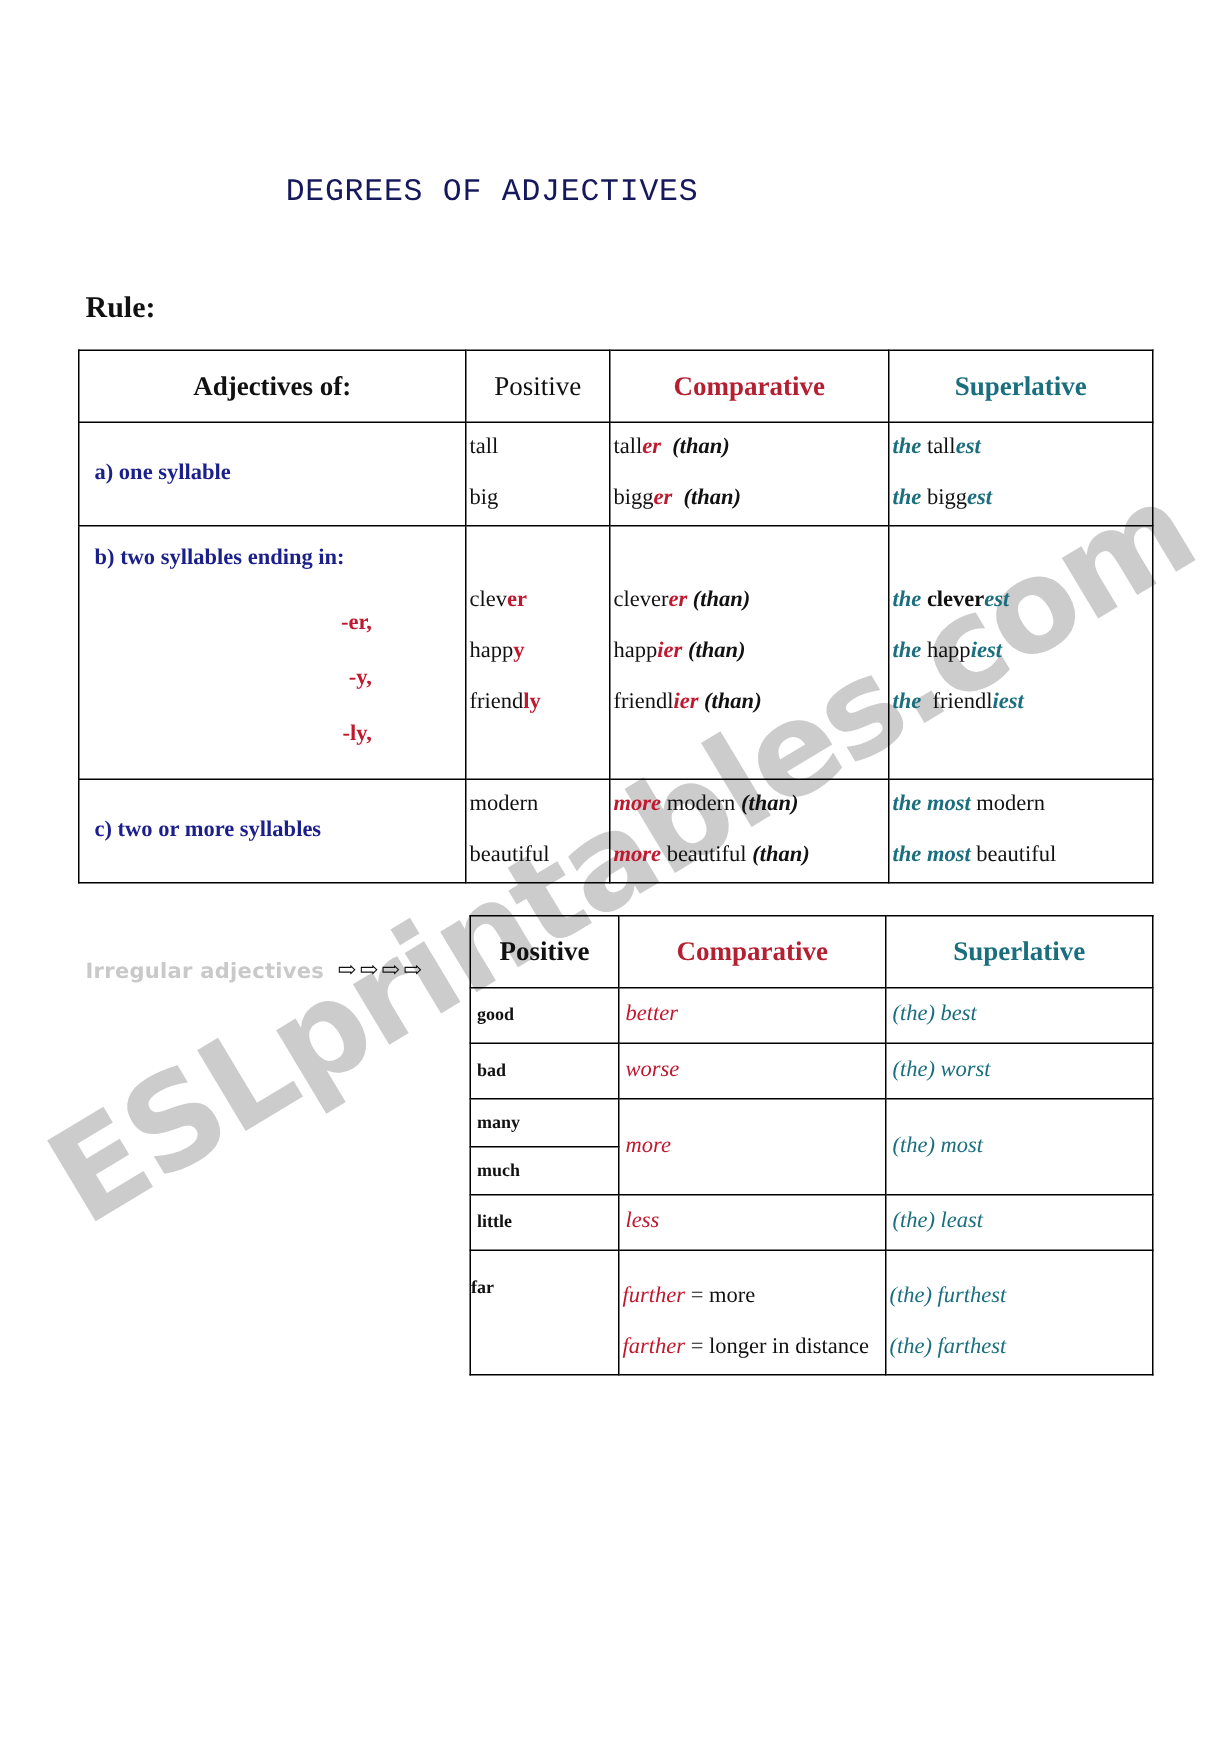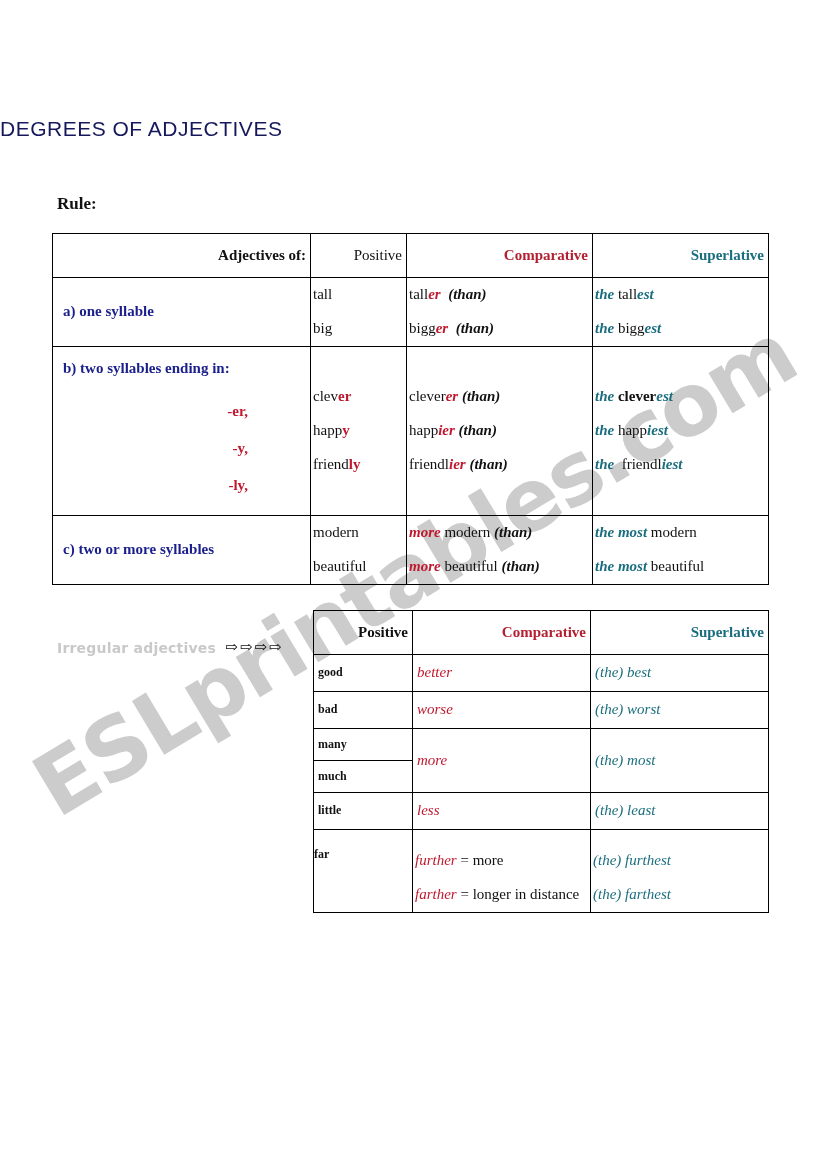--- a/index.html
+++ b/index.html
@@ -42,32 +42,32 @@
   }
 
   
   .page { position: relative; z-index: 10; }
 
   .doc-title {
     position: absolute;
     left: 0;
     top: 117px;
     width: 656px;
-    text-align: left;
+    text-align: center;
     font-size: 21px;
     letter-spacing: 0.5px;
     color: #16185c;
-    font-family: Liberation Sans, sans-serif;
+    font-family: Liberation Mono, monospace;
   }
 
   .rule-label {
     position: absolute;
     left: 57px;
     top: 194px;
-    font-size: 17px;
+    font-size: 20px;
     font-weight: bold;
     color: #111111;
   }
 
   
   table {
     border-collapse: collapse;
     table-layout: fixed;
   }
   table td {
@@ -95,21 +95,21 @@
   .col-sup   { width: 176px; }
 
   .i-col-pos  { width: 99px; }
   .i-col-comp { width: 178px; }
   .i-col-sup  { width: 178px; }
 
   .cell { text-align: left; font-size: 15px; line-height: 1.45; }
   .cell-pad { padding: 7px 4px; }
 
   
-  .th { font-size: 15px; text-align: right; padding: 13px 4px; }
+  .th { font-size: 18px; text-align: center; padding: 13px 4px; }
   .th-plain  { color: #111111; }
   .th-bold   { font-weight: bold; color: #111111; }
   .th-comp   { font-weight: bold; color: #b41f31; }
   .th-sup    { font-weight: bold; color: #1a6e7e; }
 
   
   .cat-cell { padding: 10px 12px 12px 10px; }
   .cat-head {
     font-size: 15px;
     font-weight: bold;

